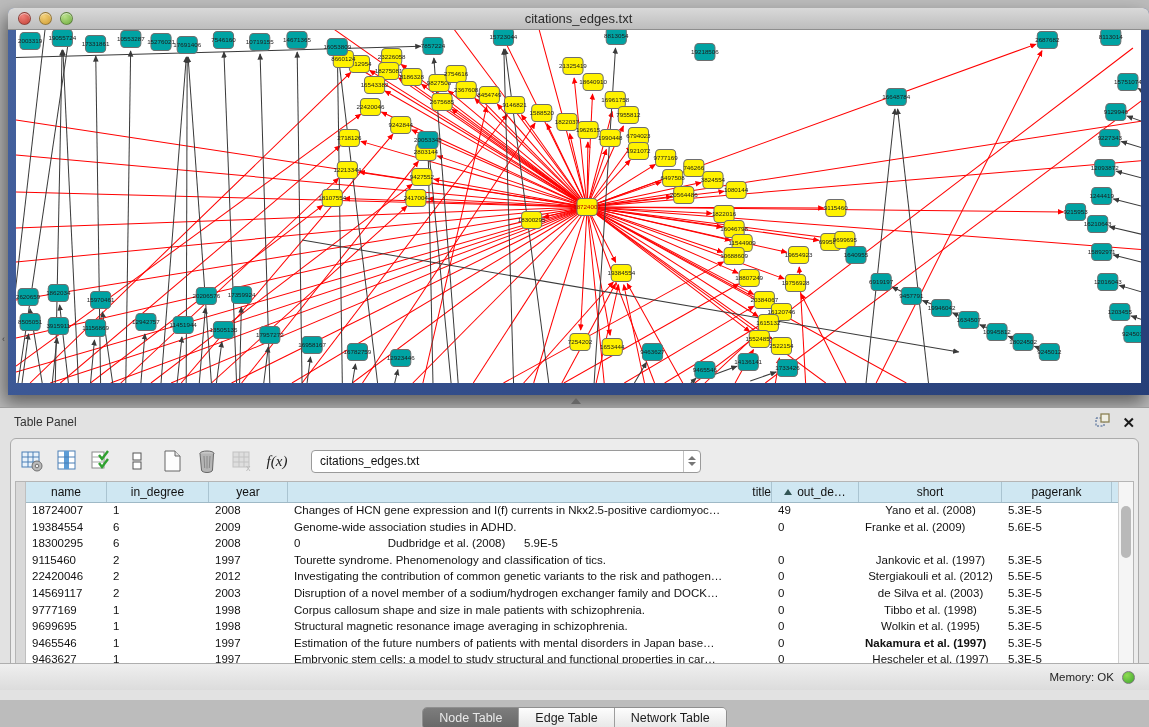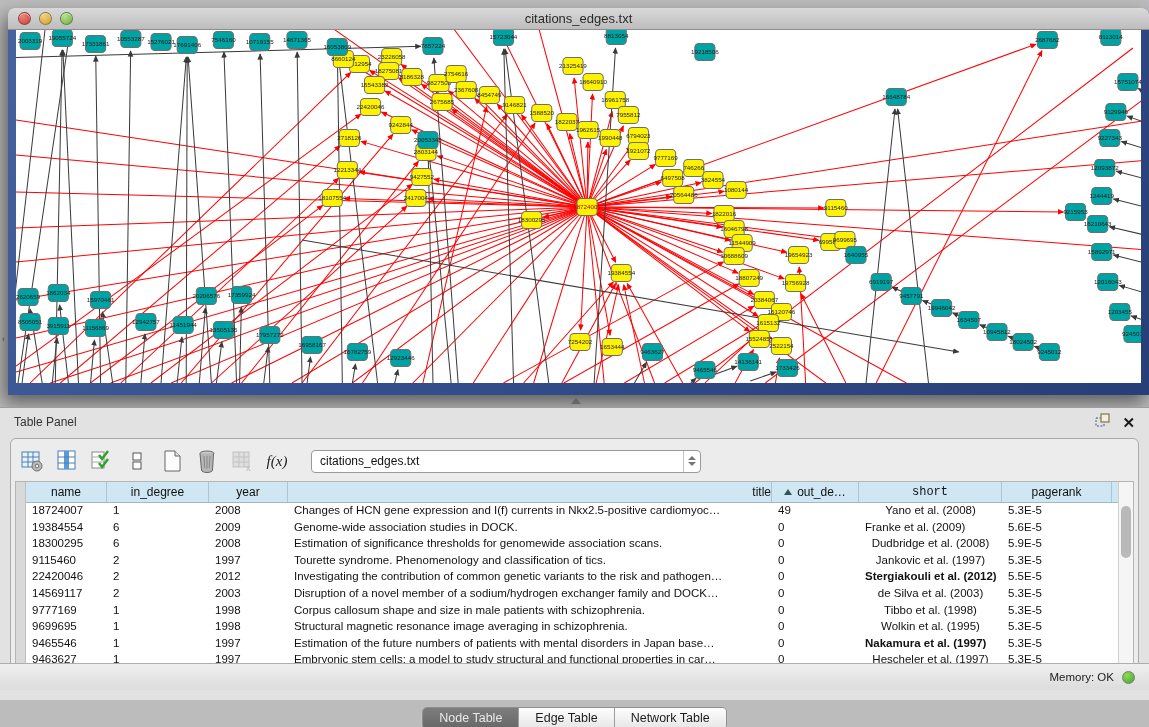--- a/index.html
+++ b/index.html
@@ -840,71 +840,70 @@
               <div class="th" style="width: 79px;">
                 <span>year</span>
               </div>
               <div class="th" style="width: 484px; justify-content: flex-end;">
                 <span>title</span>
               </div>
               <div class="th" style="width: 87px;">
                 <span class="sort"></span>
                 <span>out_de…</span>
               </div>
-              <div class="th" style="width: 143px; font-family: Liberation Mono, monospace;">
+              <div class="th" style="width: 143px;">
                 <span>short</span>
               </div>
               <div class="th" style="width: 110px;">
                 <span>pagerank</span>
               </div>
             </div>
           <div id="tbl-body">
               <div class="tr">
                 <div class="td" style="width: 81px; text-align: left;">18724007</div>
                 <div class="td" style="width: 102px; text-align: left;">1</div>
                 <div class="td" style="width: 79px; text-align: left;">2008</div>
                 <div class="td" style="width: 484px; text-align: left;">Changes of HCN gene expression and I(f) currents in Nkx2.5-positive cardiomyoc…</div>
                 <div class="td" style="width: 87px; text-align: left;">49</div>
                 <div class="td" style="width: 143px; text-align: center;">Yano et al. (2008)</div>
                 <div class="td" style="width: 110px; text-align: left;">5.3E-5</div>
               </div>
               <div class="tr">
                 <div class="td" style="width: 81px; text-align: left;">19384554</div>
                 <div class="td" style="width: 102px; text-align: left;">6</div>
                 <div class="td" style="width: 79px; text-align: left;">2009</div>
-                <div class="td" style="width: 484px; text-align: left;">Genome-wide association studies in DOCK.</div>
+                <div class="td" style="width: 484px; text-align: left;">Genome-wide association studies in ADHD.</div>
                 <div class="td" style="width: 87px; text-align: left;">0</div>
                 <div class="td" style="width: 143px; ">Franke et al. (2009)</div>
                 <div class="td" style="width: 110px; text-align: left;">5.6E-5</div>
               </div>
               <div class="tr">
                 <div class="td" style="width: 81px; text-align: left;">18300295</div>
                 <div class="td" style="width: 102px; text-align: left;">6</div>
                 <div class="td" style="width: 79px; text-align: left;">2008</div>
-                <div class="td" style="width: 484px; text-align: left;">Estimation of significance thresholds for genomewide association scans.</div>
                 <div class="td" style="width: 87px; text-align: left;">0</div>
                 <div class="td" style="width: 143px; text-align: center;">Dudbridge et al. (2008)</div>
                 <div class="td" style="width: 110px; text-align: left;">5.9E-5</div>
               </div>
               <div class="tr">
                 <div class="td" style="width: 81px; text-align: left;">9115460</div>
                 <div class="td" style="width: 102px; text-align: left;">2</div>
                 <div class="td" style="width: 79px; text-align: left;">1997</div>
                 <div class="td" style="width: 484px; text-align: left;">Tourette syndrome. Phenomenology and classification of tics.</div>
                 <div class="td" style="width: 87px; text-align: left;">0</div>
                 <div class="td" style="width: 143px; text-align: center;">Jankovic et al. (1997)</div>
                 <div class="td" style="width: 110px; text-align: left;">5.3E-5</div>
               </div>
               <div class="tr">
                 <div class="td" style="width: 81px; text-align: left;">22420046</div>
                 <div class="td" style="width: 102px; text-align: left;">2</div>
                 <div class="td" style="width: 79px; text-align: left;">2012</div>
                 <div class="td" style="width: 484px; text-align: left;">Investigating the contribution of common genetic variants to the risk and pathogen…</div>
                 <div class="td" style="width: 87px; text-align: left;">0</div>
-                <div class="td" style="width: 143px; text-align: center; font-weight: bold;">Stergiakouli et al. (2012)</div>
+                <div class="td" style="width: 143px; text-align: center;">Stergiakouli et al. (2012)</div>
                 <div class="td" style="width: 110px; text-align: left;">5.5E-5</div>
               </div>
               <div class="tr">
                 <div class="td" style="width: 81px; text-align: left;">14569117</div>
                 <div class="td" style="width: 102px; text-align: left;">2</div>
                 <div class="td" style="width: 79px; text-align: left;">2003</div>
                 <div class="td" style="width: 484px; text-align: left;">Disruption of a novel member of a sodium/hydrogen exchanger family and DOCK…</div>
                 <div class="td" style="width: 87px; text-align: left;">0</div>
                 <div class="td" style="width: 143px; text-align: center;">de Silva et al. (2003)</div>
                 <div class="td" style="width: 110px; text-align: left;">5.3E-5</div>

